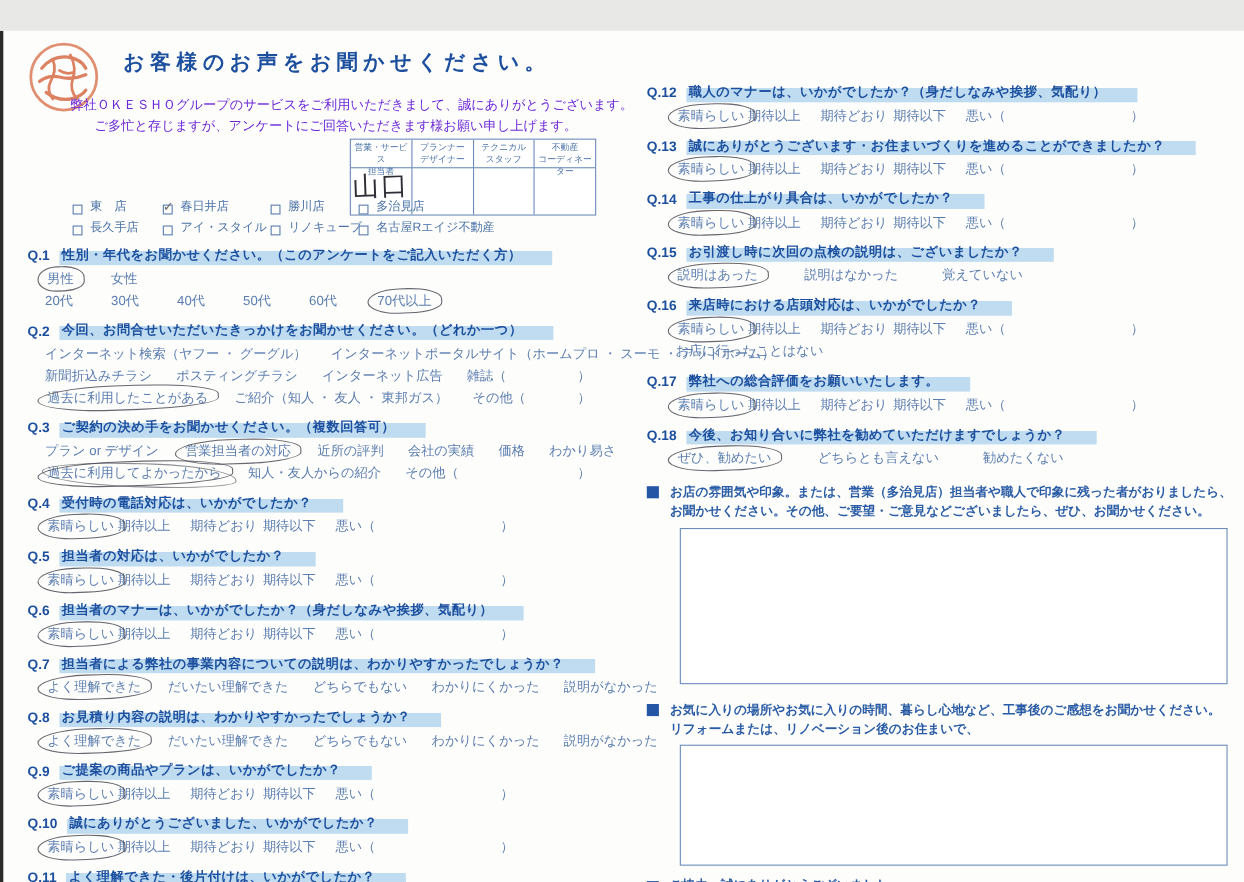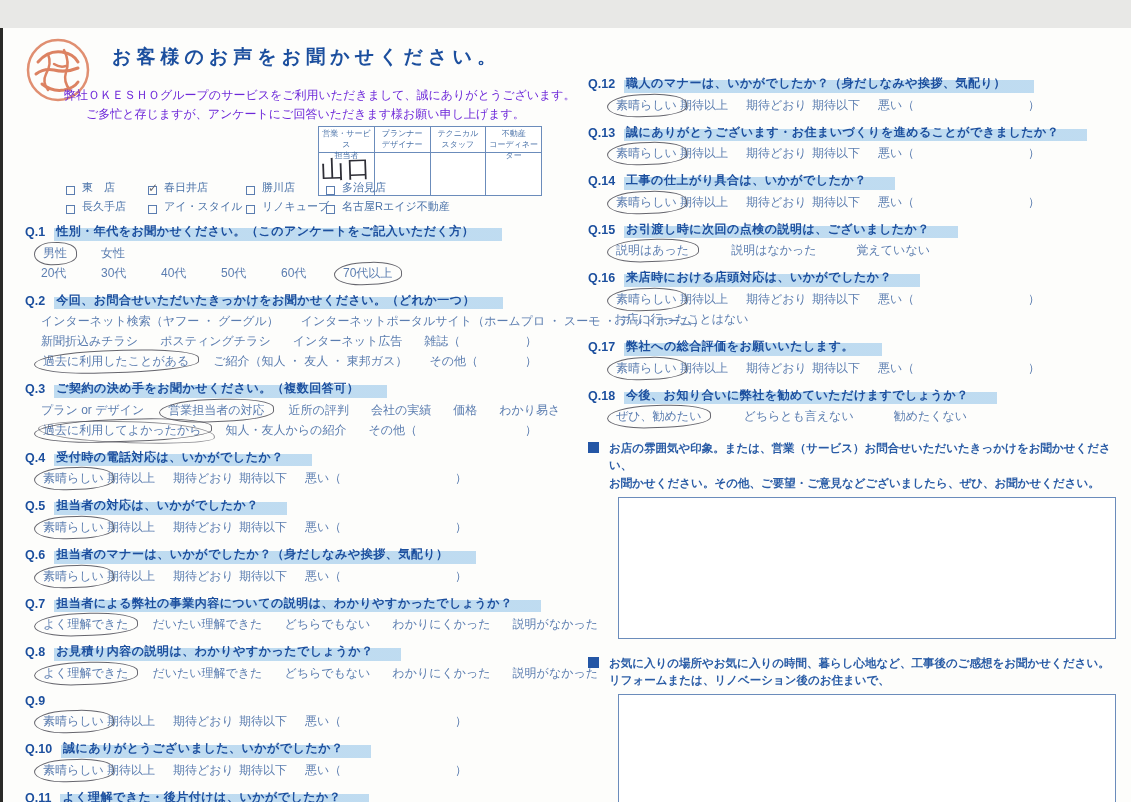--- a/index.html
+++ b/index.html
@@ -294,20 +294,21 @@
             <span class="opt"><span class="circ">よく理解できた</span></span>
             <span class="opt">だいたい理解できた</span>
             <span class="opt">どちらでもない</span>
             <span class="opt">わかりにくかった</span>
             <span class="opt">説明がなかった</span>
           </div>
         </div>
         <div class="q">
           <div class="qline">
             <span class="qno">Q.9</span>
+            <span class="qtxt">ご提案の商品やプランは、いかがでしたか？</span>
           </div>
           <div class="row rate">
             <span class="opt"><span class="circ">素晴らしい</span></span>
             <span class="opt">期待以上</span>
             <span class="opt">期待どおり</span>
             <span class="opt">期待以下</span>
             <span class="opt bad">悪い（</span>
             <span class="opt">）</span>
           </div>
         </div>
@@ -438,21 +439,21 @@
             <span class="opt">どちらとも言えない</span>
             <span class="opt">勧めたくない</span>
           </div>
         </div>
       </div>
 
     <div class="comment">
       <div class="chead">
         <span class="bullet"></span>
         <span>
-          <span style="display:block">お店の雰囲気や印象。または、営業（サービス）お問合せいただいたきっかけをお聞かせください、</span>
+          <span style="display:block">お店の雰囲気や印象。または、営業（多治見店）担当者や職人で印象に残った者がおりましたら、</span>
           <span style="display:block">お聞かせください。その他、ご要望・ご意見などございましたら、ぜひ、お聞かせください。</span>
         </span>
       </div>
       <div class="cbox" id="cbox1"></div>
     </div>
 
     <div class="comment">
       <div class="chead">
         <span class="bullet"></span>
         <span>

